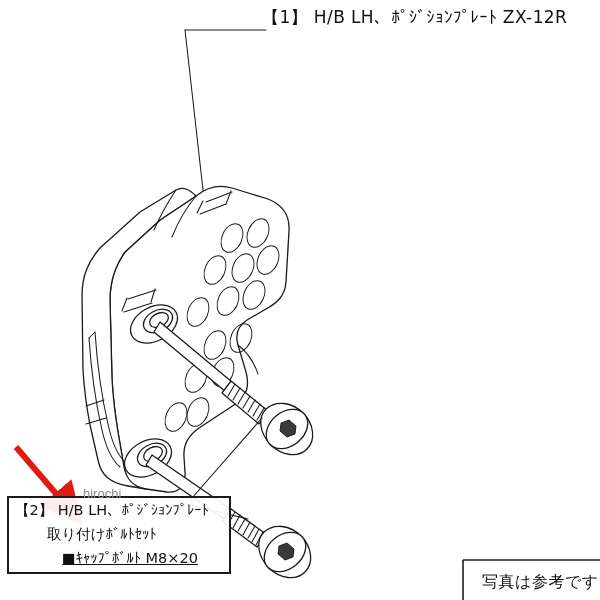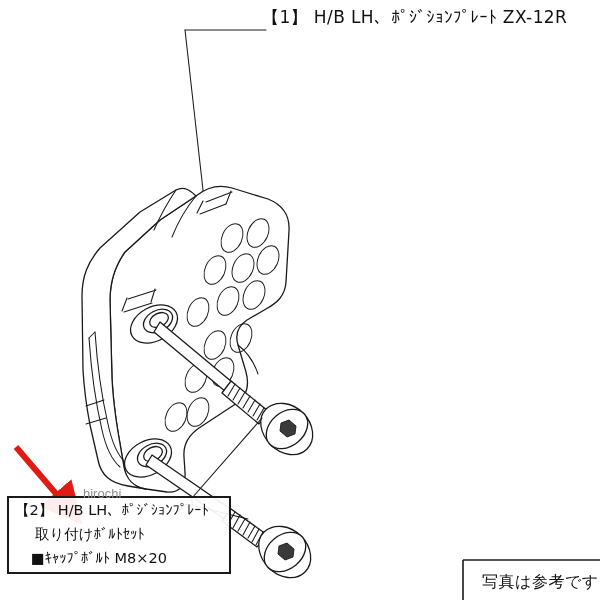--- a/index.html
+++ b/index.html
@@ -45,22 +45,22 @@
     box-sizing: border-box;
   }
   .label-box .ln {
     color: #111111;
     font-size: 14.5px;
     line-height: 24px;
     white-space: nowrap;
     font-family: "DejaVu Sans", "Liberation Sans", sans-serif;
   }
   .label-box .ln1 { padding-left: 6px; text-align: left; }
-  .label-box .ln2 { padding-left: 26px; text-align: left; }
-  .label-box .ln3 { padding-left: 22px; text-align: left; }
+  .label-box .ln2 { padding-left: 26px; text-align: left; margin-left: 12px; }
+  .label-box .ln3 { padding-left: 22px; text-align: center; text-decoration: underline; }
   .note-right {
     position: absolute;
     left: 482px;
     top: 572px;
     font-size: 16px;
     color: #111111;
     white-space: nowrap;
     letter-spacing: 0.5px;
     font-family: "DejaVu Sans", "Liberation Sans", sans-serif;
   }

